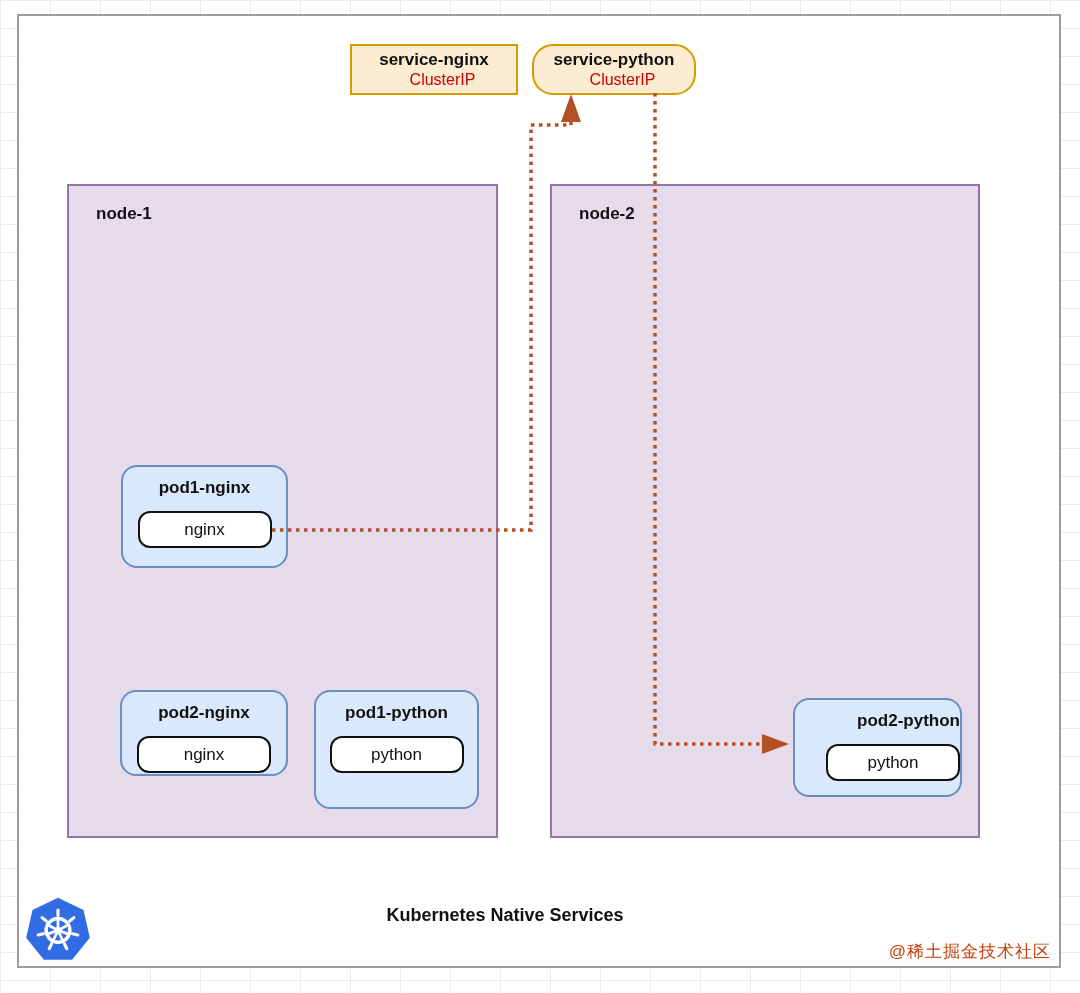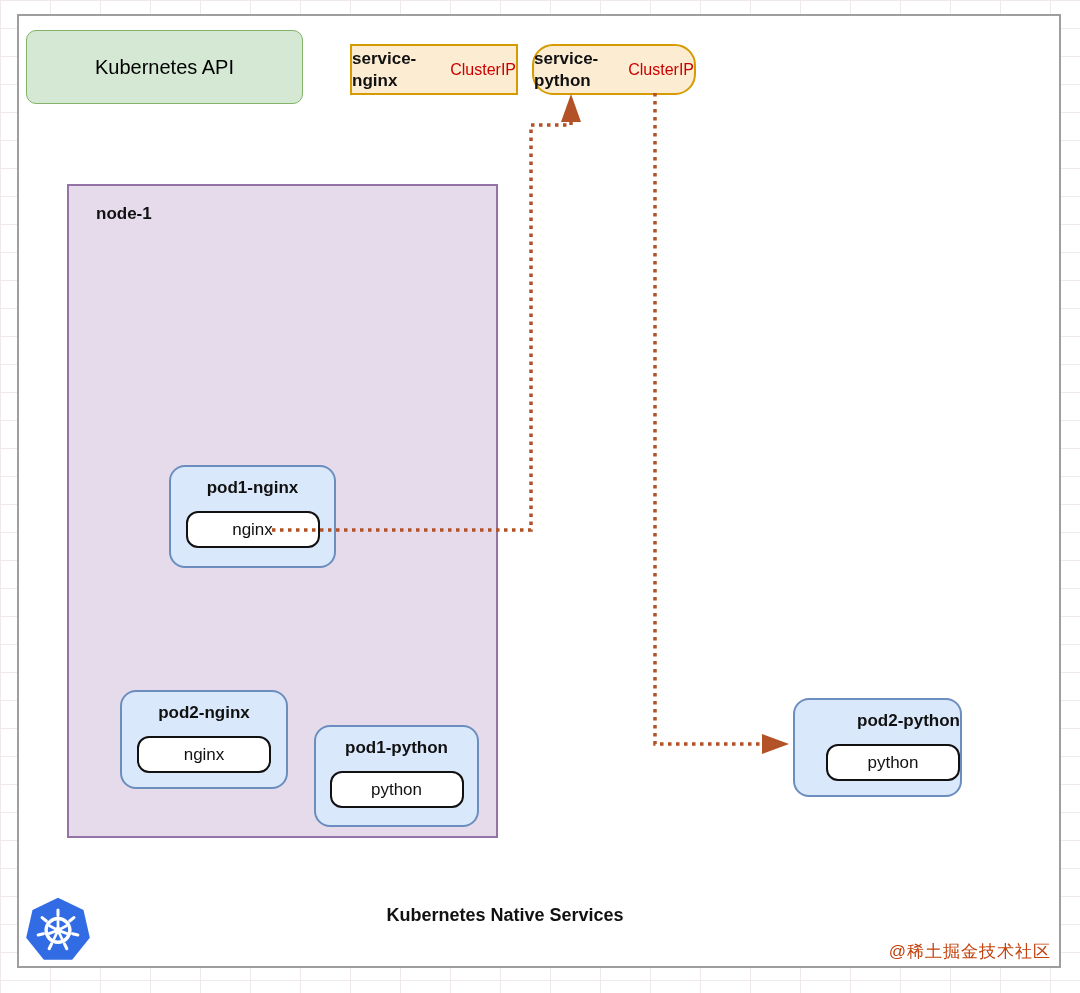--- a/index.html
+++ b/index.html
@@ -29,21 +29,21 @@
   
   .api-box{
     left:7px; top:14px; width:277px; height:74px;
     background:var(--api-fill); border:1.5px solid var(--api-border);
     border-radius:10px; display:flex; align-items:center; justify-content:center;
     font-size:20px; color:#000;
   }
   
   .service{
     background:var(--service-fill); border:2px solid var(--service-border);
-    display:flex; flex-direction:row; align-items:center; justify-content:center;
+    display:flex; flex-direction:column; align-items:center; justify-content:center;
     line-height:1.25;
   }
   .service .svc-name{font-weight:bold; font-size:17px; color:#111;}
   .service .svc-type{font-size:16px; color:var(--clusterip-red);margin-left:17px;}
   .service-nginx{left:331px; top:28px; width:168px; height:51px;}
   .service-python{left:513px; top:28px; width:164px; height:51px;border-radius:21px;}
   
   .node{
     background:var(--node-fill); border:2px solid var(--node-border);padding-left:48px;
   }
@@ -61,23 +61,23 @@
     padding-top:11px;
   }
   .pod-label{font-weight:bold; font-size:17px; color:#111;}
   .container-box{
     margin-top:13px; width:134px; height:37px;
     background:#ffffff; border:2px solid #111; border-radius:12px;
     display:flex; align-items:center; justify-content:center;
     font-size:17px; color:#111;
   }
   
-  .pod1-nginx{left:102px; top:449px; width:167px; height:103px;margin-left:48px;}
-  .pod2-nginx{left:101px; top:674px; width:168px; height:99px;}
-  .pod1-python{left:295px; top:674px; width:165px; height:102px;margin-top:35px;}
+  .pod1-nginx{left:102px; top:449px; width:167px; height:103px;}
+  .pod2-nginx{left:101px; top:674px; width:168px; height:86px;}
+  .pod1-python{left:295px; top:674px; width:165px; height:119px;}
   .pod2-python{left:774px; top:682px; width:169px; height:99px;align-items:flex-end;}
   
   svg.arrows{position:absolute; left:0; top:0; width:1080px; height:993px; pointer-events:none;}
   .dotted{
     fill:none; stroke:var(--arrow); stroke-width:3.5;
     stroke-dasharray:3.5 4.5;
   }
   .ahead{fill:var(--arrow); stroke:none;}
   
   .k8s-logo{left:5px; top:879px; width:68px; height:68px;}
@@ -88,38 +88,38 @@
   }
   .watermark{
     right:8px; bottom:3px; font-size:17px; color:#c2410c; letter-spacing:1px;
   }
 </style>
 </head>
 <body>
 
 <div class="frame">
 
-  <div class="abs api-box">
-    <span>Kubernetes API</span>
-  </div>
 
   <div class="abs service service-nginx">
     <div class="svc-name">service-nginx</div>
     <div class="svc-type">ClusterIP</div>
   </div>
 
   <div class="abs service service-python">
     <div class="svc-name">service-python</div>
     <div class="svc-type">ClusterIP</div>
   </div>
 
   <div class="abs node node-1">
     <div class="node-label">node-1</div>
   </div>
 
+  <div class="abs node node-2">
+    <div class="node-label">node-2</div>
+  </div>
 
   <div class="pod pod1-nginx">
     <div class="pod-label">pod1-nginx</div>
     <div class="container-box">
       <span>nginx</span>
     </div>
   </div>
 
   <div class="pod pod2-nginx">
     <div class="pod-label">pod2-nginx</div>

